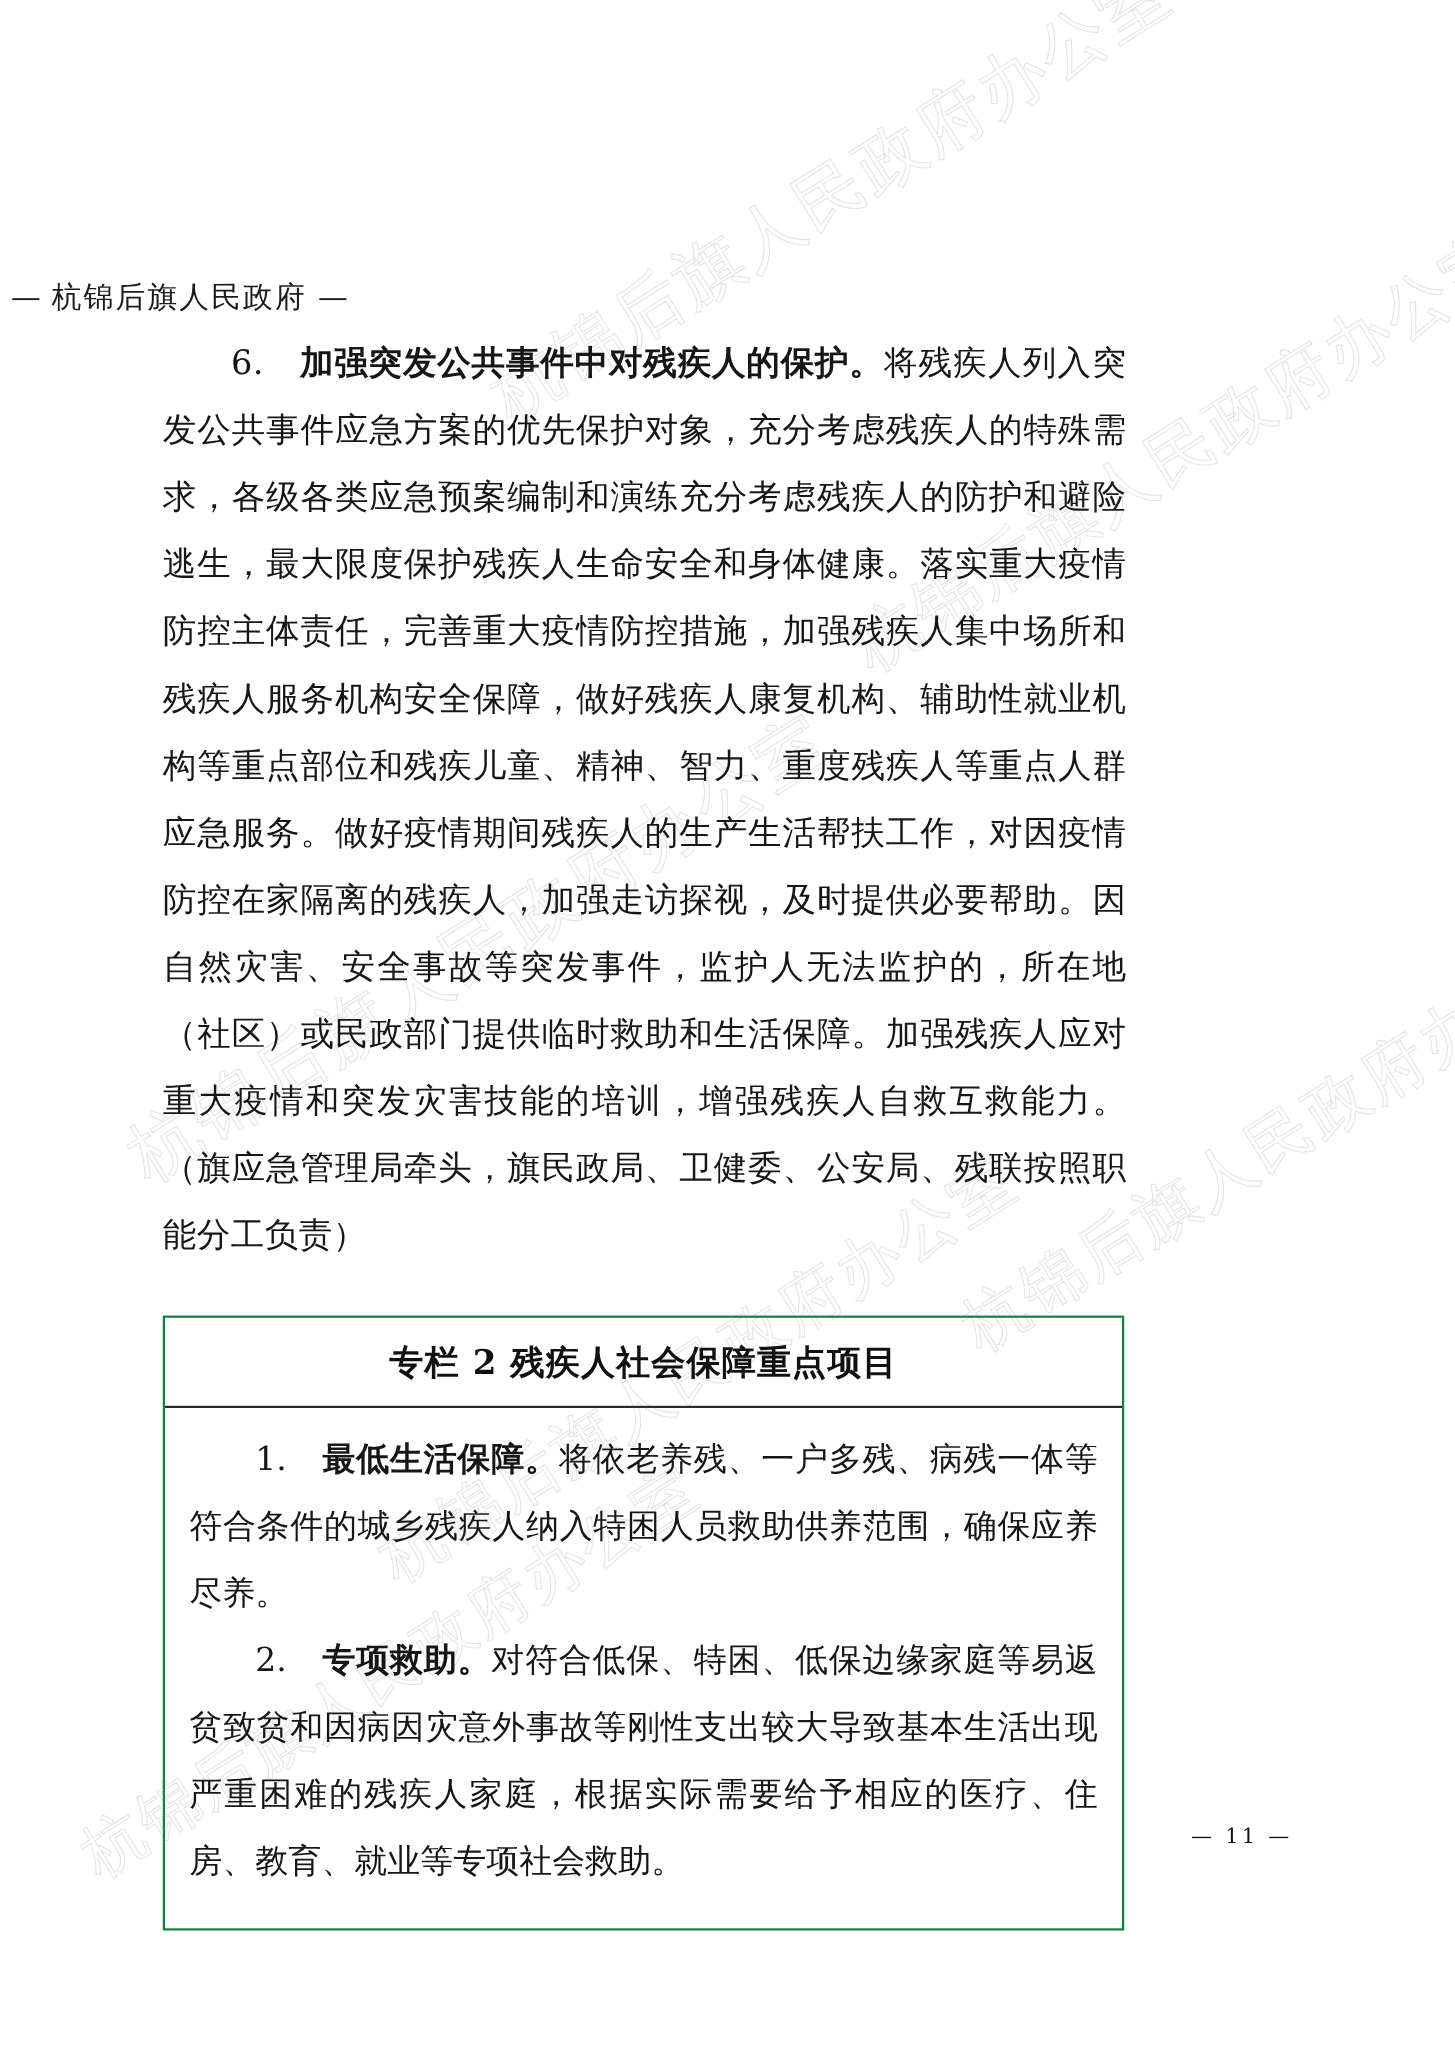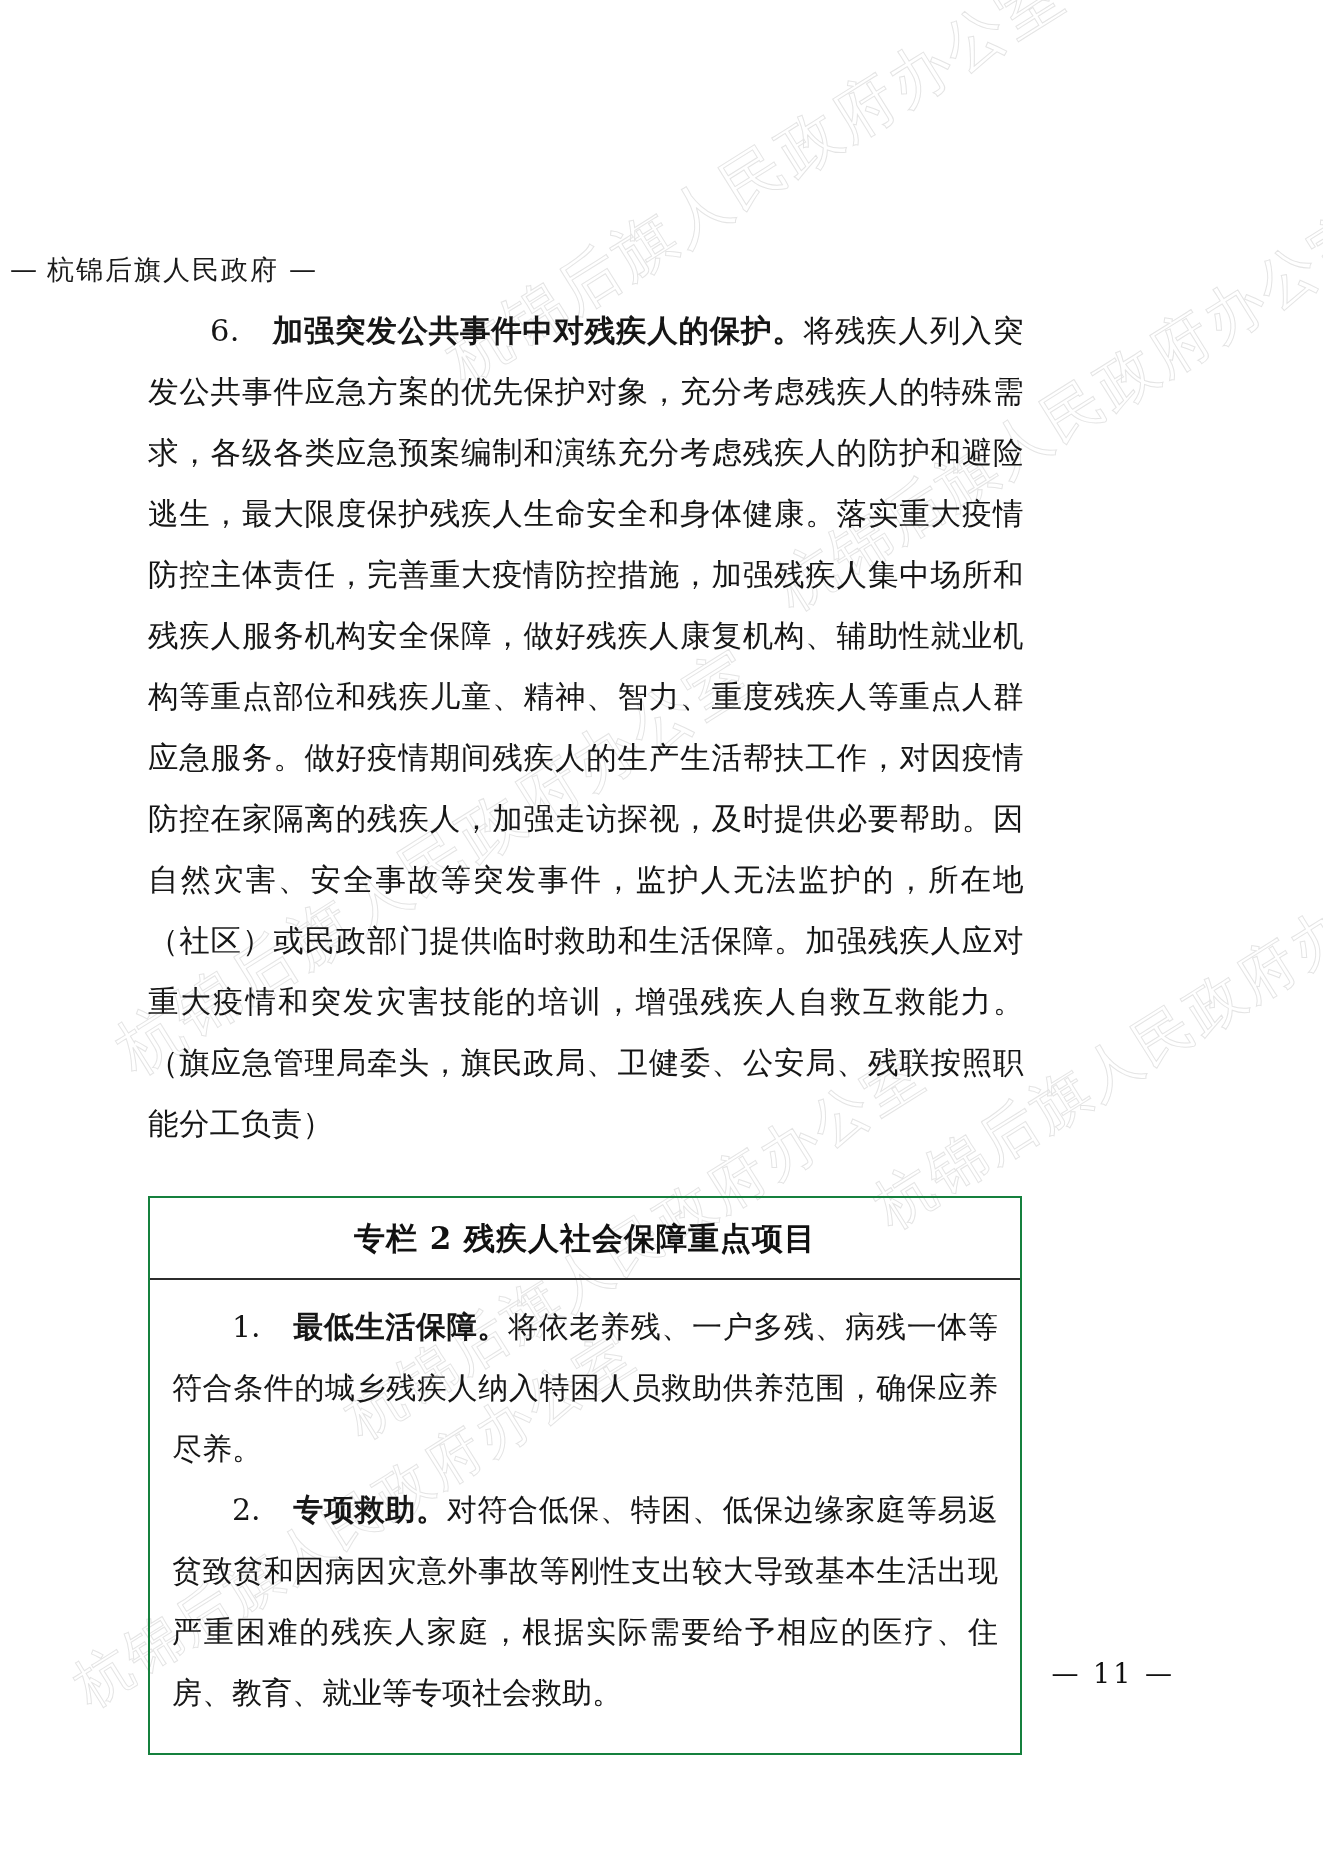--- a/index.html
+++ b/index.html
@@ -120,21 +120,21 @@
     text-justify: inter-ideograph;
     text-indent: 60px;
     font-family: "DejaVu Serif", "Liberation Serif", serif;
   }
   .panel-body .lead { font-weight: bold; }
 
   .page-number {
     position: absolute;
     right: 148px;
     top: 1658px;
-    font-size: 27px;
+    font-size: 19px;
     color: #111111;
     letter-spacing: 3px;
     font-family: "DejaVu Serif", "Liberation Serif", serif;
   }
 </style>
 </head>
 <body>
 
 <div class="page">
 

